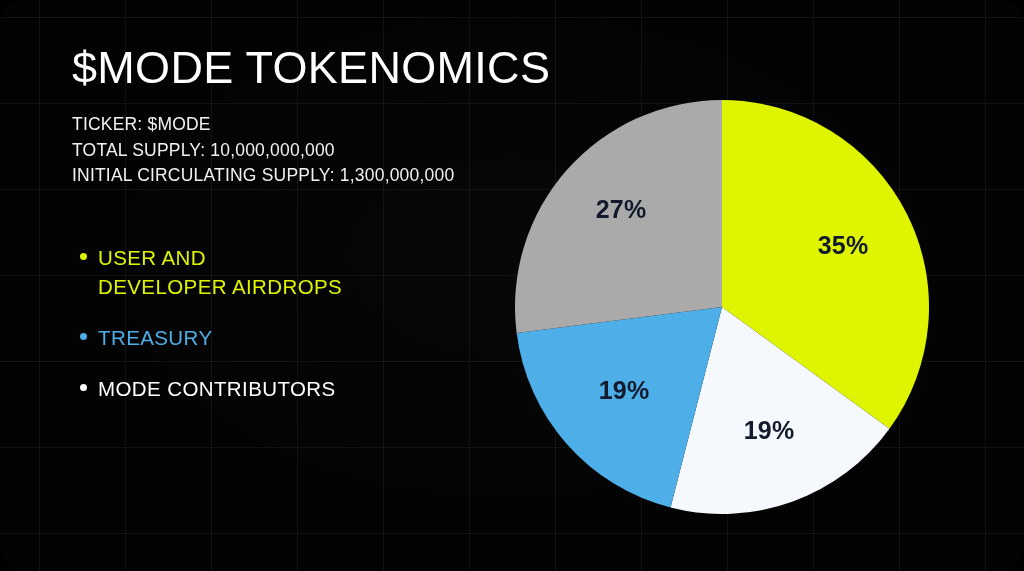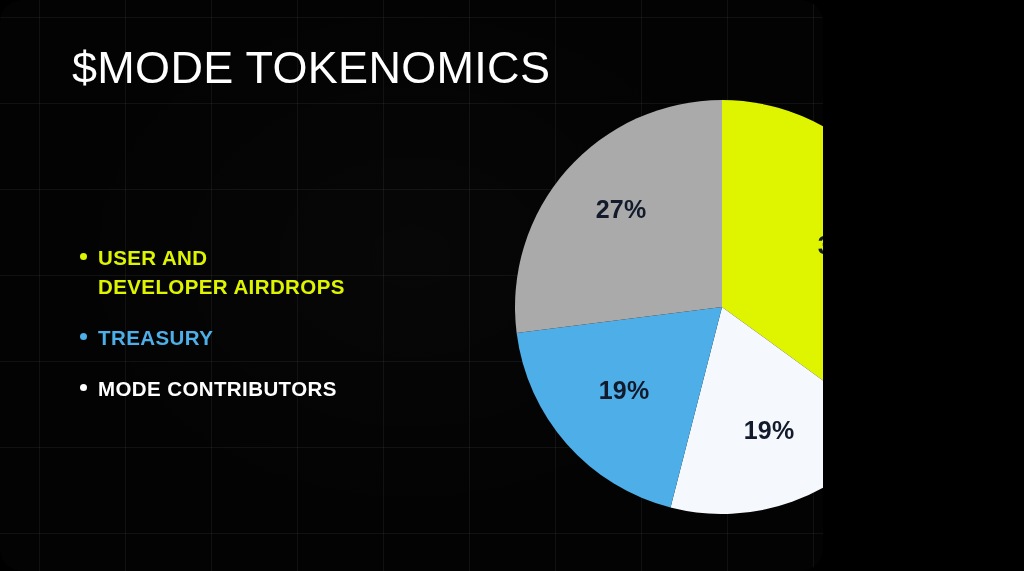--- a/index.html
+++ b/index.html
@@ -2,21 +2,21 @@
 <html><head>
 <meta charset="utf-8">
 <style>
   html, body {
     margin: 0;
     padding: 0;
     background: #000000;
   }
   #slide {
     position: relative;
-    width: 823px;
+    width: 1024px;
     height: 571px;
     background: #030303;
     overflow: hidden;
     font-family: "Liberation Sans", sans-serif;
     border-radius: 22px;
   }
   #grid-overlay {
     position: absolute;
     inset: 0;
     background-image:
@@ -55,21 +55,20 @@
     letter-spacing: 0.2px;
     white-space: nowrap;
   }
   .spec-line { display: block; }
 
   #legend {
     position: absolute;
     left: 80px;
     top: 243px;
     width: 380px;
-    font-weight: bold;
   }
   .legend-item {
     display: flex;
     align-items: flex-start;
     margin-bottom: 22px;
   }
   .legend-bullet {
     width: 7px;
     height: 7px;
     border-radius: 50%;
@@ -102,20 +101,25 @@
 </head>
 <body>
 
 <div id="slide">
 
   <div id="grid-overlay"></div>
   <div id="vignette"></div>
 
   <div id="page-title">$MODE TOKENOMICS</div>
 
+  <div id="spec-block">
+    <span class="spec-line">TICKER: $MODE</span>
+    <span class="spec-line">TOTAL SUPPLY: 10,000,000,000</span>
+    <span class="spec-line">INITIAL CIRCULATING SUPPLY: 1,300,000,000</span>
+  </div>
 
   <div id="legend">
     <div class="legend-item">
       <span class="legend-bullet" style="background: rgb(223, 245, 0);"></span>
       <span class="legend-label" style="color: rgb(223, 245, 0);">USER AND
 DEVELOPER AIRDROPS</span>
     </div>
     <div class="legend-item">
       <span class="legend-bullet" style="background: rgb(77, 174, 232);"></span>
       <span class="legend-label" style="color: rgb(77, 174, 232);">TREASURY</span>

